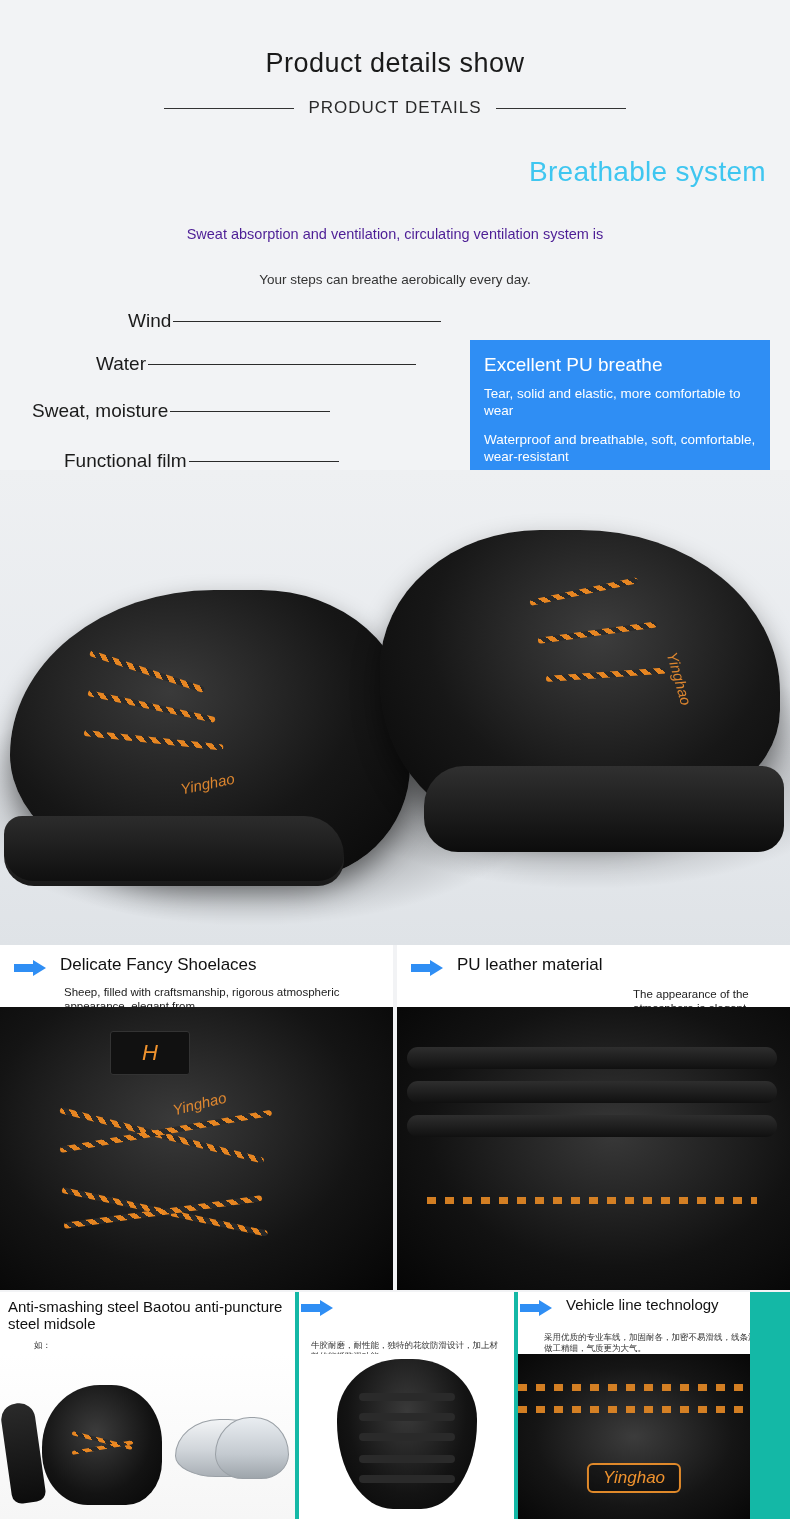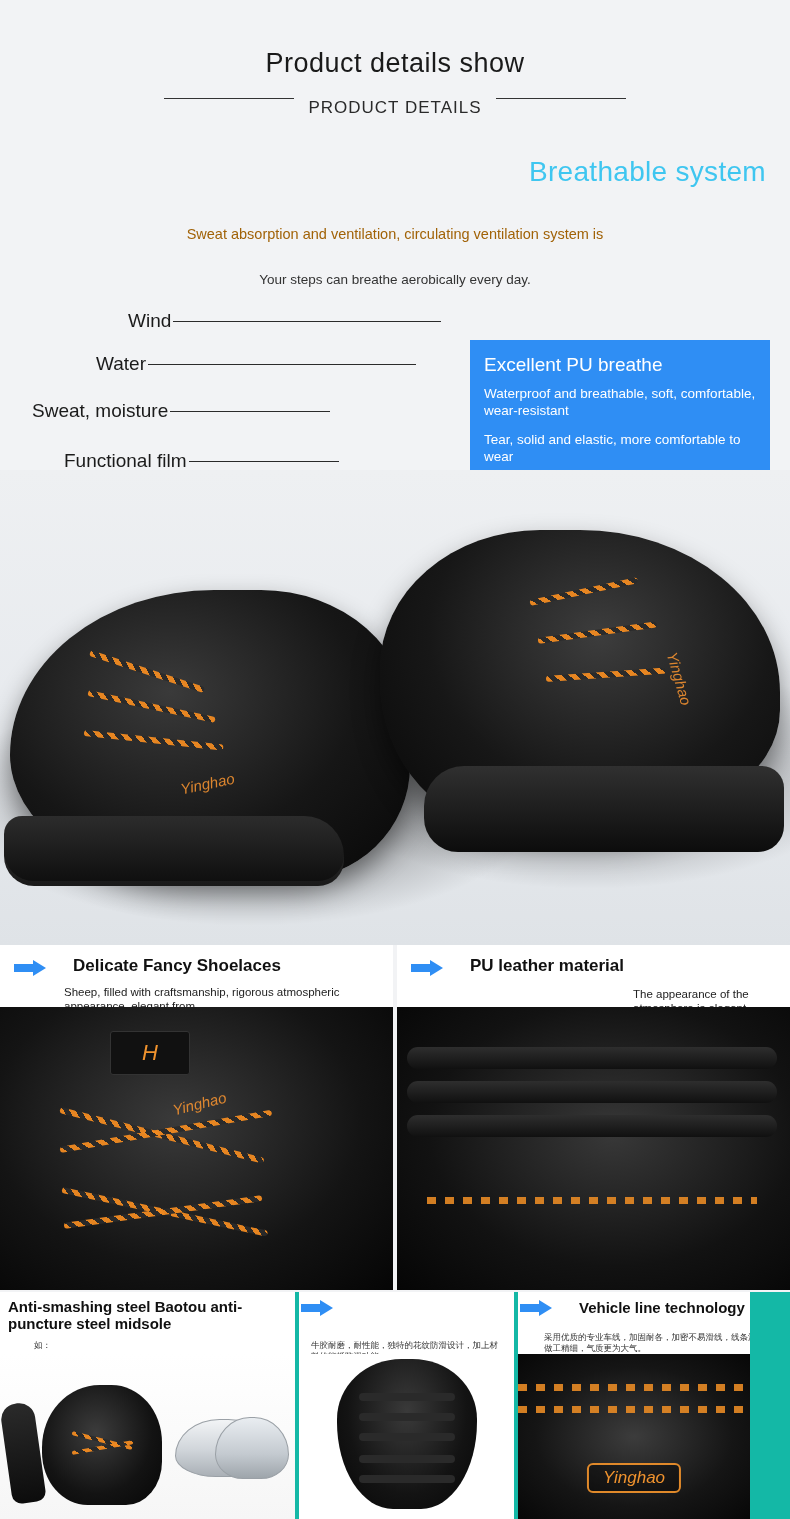--- a/index.html
+++ b/index.html
@@ -13,32 +13,32 @@
   }
   .page{position:relative;width:790px;height:1519px;background:#f2f3f5;}
 
   
   .hdr-title{
     position:absolute;top:48px;left:0;width:790px;text-align:center;
     font-size:27px;color:#1a1a1a;letter-spacing:.5px;
   }
   .hdr-sub-wrap{
     position:absolute;top:98px;left:0;width:790px;
-    display:flex;align-items:flex-start;justify-content:center;gap:14px;
+    display:flex;align-items:center;justify-content:center;gap:14px;
   }
   .hdr-rule{width:130px;height:1px;background:#333;}
   .hdr-sub{font-size:17px;color:#2a2a2a;letter-spacing:1px;}
 
   .breathable{
     position:absolute;top:156px;right:24px;
     font-size:28px;color:#3fc6f0;letter-spacing:.3px;
   }
   .breathe-l1{
     position:absolute;top:226px;left:0;width:790px;text-align:center;
-    font-size:14.5px;color:#a16207;
+    font-size:14.5px;color:#4c1d95;
   }
   .breathe-l2{
     position:absolute;top:272px;left:0;width:790px;text-align:center;
     font-size:13.5px;color:#333;
   }
 
   
   .layer{position:absolute;display:flex;align-items:center;}
   .layer .lbl{font-size:19px;color:#1b1b1b;white-space:nowrap;}
   .layer .ln{height:1px;background:#2b2b2b;margin-left:2px;}
@@ -107,21 +107,21 @@
   .mid-cell{position:absolute;top:0;height:345px;width:393px;overflow:hidden;background:#fff;}
   .mid-left{left:0;}
   .mid-right{left:397px;}
   .mid-photo{
     position:absolute;left:0;top:62px;width:393px;height:283px;
     background:radial-gradient(ellipse at 45% 40%, #3a3a3a 0%, #141414 60%, #050505 100%);
   }
   .mid-photo.right{
     background:radial-gradient(ellipse at 55% 45%, #383838 0%, #121212 60%, #050505 100%);
   }
-  .cap-head{position:absolute;left:14px;top:10px;display:flex;align-items:flex-end;gap:25px;font-weight:bold;}
+  .cap-head{position:absolute;left:14px;top:10px;display:flex;align-items:flex-start;gap:12px;}
   .arrow{
     width:34px;height:16px;flex:none;margin-top:5px;position:relative;
   }
   .arrow:before{content:"";position:absolute;left:0;top:4px;width:20px;height:8px;background:#2f8ef4;}
   .arrow:after{content:"";position:absolute;left:19px;top:0;width:0;height:0;
     border-top:8px solid transparent;border-bottom:8px solid transparent;border-left:13px solid #2f8ef4;}
   .cap-title{font-size:17px;color:#111;line-height:1.15;}
   .cap-sub{
     position:absolute;font-size:11.5px;color:#222;line-height:1.25;
   }
@@ -210,22 +210,22 @@
     <span class="lbl">Sweat, moisture</span>
     <span class="ln"></span>
   </div>
   <div class="layer layer-4">
     <span class="lbl">Functional film</span>
     <span class="ln"></span>
   </div>
 
   <div class="pu-panel">
     <h3>Excellent PU breathe</h3>
+    <p>Tear, solid and elastic, more comfortable to wear</p>
     <p>Waterproof and breathable, soft, comfortable, wear-resistant</p>
-    <p>Tear, solid and elastic, more comfortable to wear</p>
     <p>Suitable, more breathable</p>
   </div>
 
   <div class="hero">
     <div class="boot-l">
       <div class="lace" style="left:80px;top:60px;width:120px;transform:rotate(18deg);"></div>
       <div class="lace" style="left:78px;top:100px;width:130px;transform:rotate(12deg);"></div>
       <div class="lace" style="left:74px;top:140px;width:140px;transform:rotate(6deg);"></div>
       <div class="brandmark" style="left:170px;top:185px;transform:rotate(-12deg);">Yinghao</div>
     </div>

